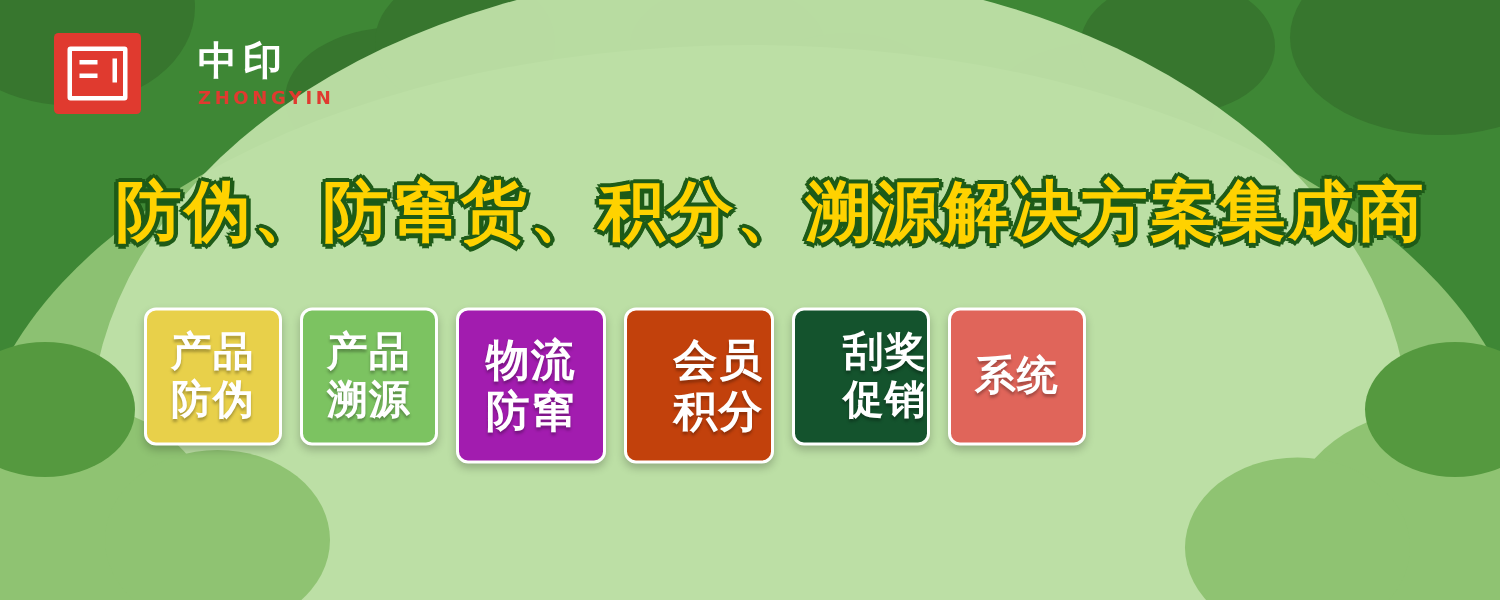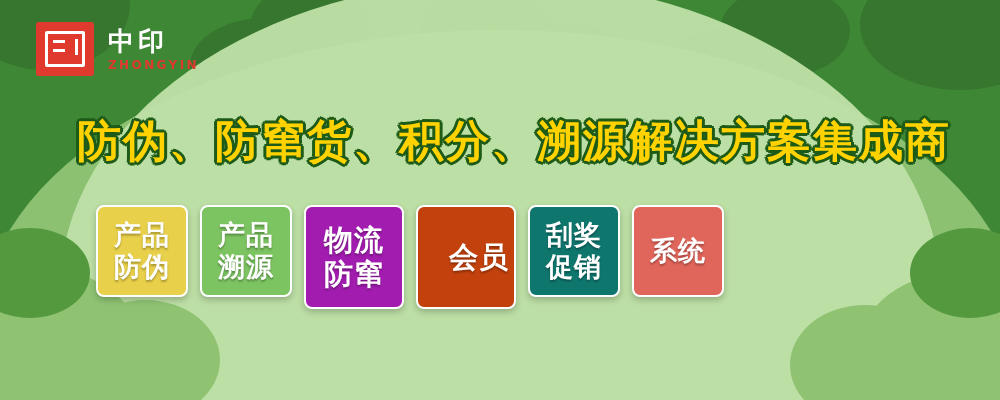--- a/index.html
+++ b/index.html
@@ -99,20 +99,21 @@
     right: 4px;
     top: 5px;
     width: 3px;
     height: 16px;
     background: #ffffff;
   }
   .logo-text {
     display: flex;
     flex-direction: column;
     line-height: 1;
+    margin-left: 24px;
   }
   .logo-cn {
     color: #ffffff;
     font-size: 26px;
     font-weight: bold;
     letter-spacing: 4px;
   }
   .logo-en {
     color: #e03a2f;
     font-size: 12px;
@@ -226,22 +227,23 @@
     <div class="card" style="background: rgb(124, 195, 97);">
       <span class="l1">产品</span>
       <span class="l2">溯源</span>
     </div>
     <div class="card tall" style="background: #a21caf;">
       <span class="l1">物流</span>
       <span class="l2">防窜</span>
     </div>
     <div class="card tall" style="background: #c2410c; padding-left: 26px;">
       <span class="l1">会员</span>
-    </div>
-    <div class="card" style="background: #0f766e;">
+      <span class="l2">积分</span>
+    </div>
+    <div class="card" style="background: #14532d; align-items: flex-end;">
       <span class="l1">刮奖</span>
       <span class="l2">促销</span>
     </div>
     <div class="card" style="background: rgb(224, 101, 90);">
       <span class="l2">系统</span>
     </div>
   </div>
 
 </div>
 

